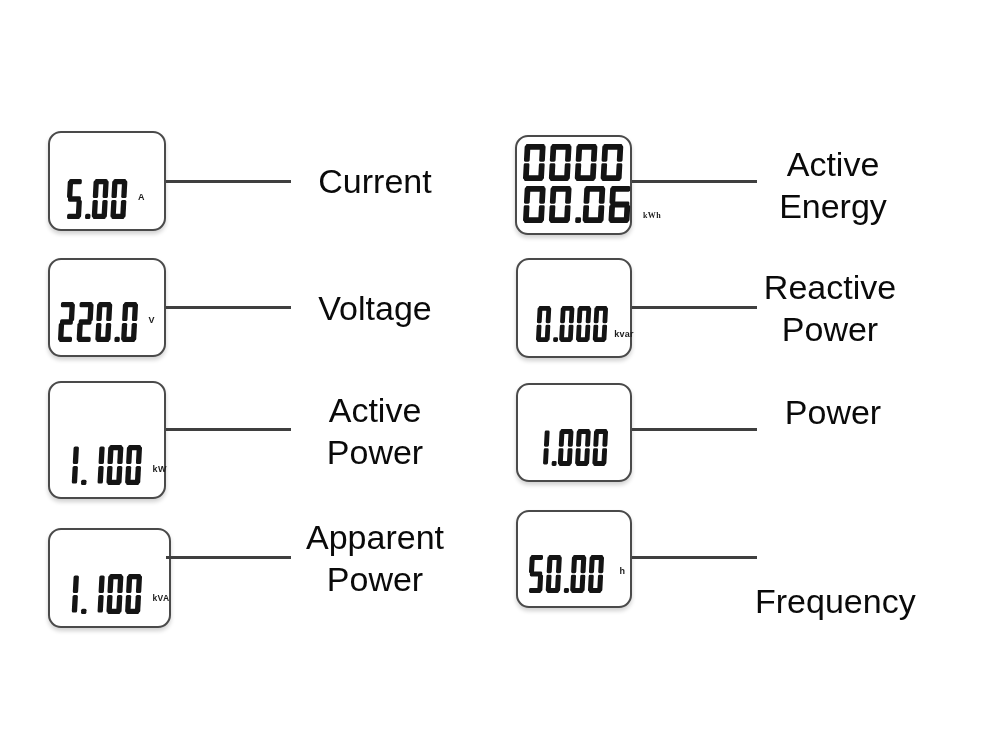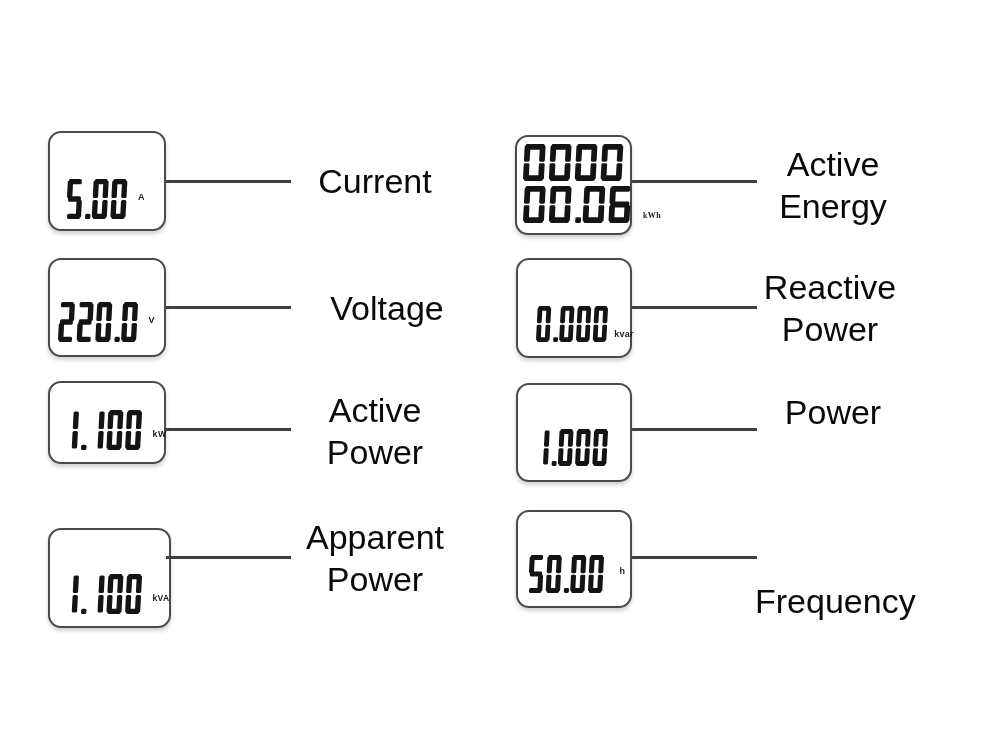--- a/index.html
+++ b/index.html
@@ -104,26 +104,26 @@
                 <rect x="29.30" y="15.60" width="5.80" height="2.40" rx="0.7"></rect>
                 <rect x="28.80" y="9.40" width="2.40" height="7.90" rx="0.7"></rect>
                 <rect x="28.80" y="0.70" width="2.40" height="7.90" rx="0.7"></rect>
               </g>
             </svg></div>
         <span class="unit u-high">V</span>
       </div>
     </div>
   </div>
   <div class="connector" style="left:166px;top:306px;width:125px"></div>
-  <div class="label" style="left:287px;top:287px;width:200px">
+  <div class="label" style="left:275px;top:287px;width:200px">
     <span>Voltage</span>
     <span></span>
   </div>
 
-  <div class="meter" style="left:48px;top:381px;width:118px;height:83px">
+  <div class="meter" style="left:48px;top:381px;width:118px;height:118px">
     <div class="lcd-rows" style="padding:6px 4px 12px 12px">
       <div class="lcd-row">
         <div class="lcd"><svg width="83.6" height="40" viewBox="0 0 37.6 18" xmlns="http://www.w3.org/2000/svg">
               <g fill="#141414">
                 <rect x="4.80" y="0.70" width="2.40" height="7.90" rx="0.7"></rect>
                 <rect x="4.80" y="9.40" width="2.40" height="7.90" rx="0.7"></rect>
                 <rect x="9.00" y="15.60" width="2.40" height="2.40" rx="0.7"></rect>
                 <rect x="16.40" y="0.70" width="2.40" height="7.90" rx="0.7"></rect>
                 <rect x="16.40" y="9.40" width="2.40" height="7.90" rx="0.7"></rect>
                 <rect x="20.90" y="0.00" width="5.80" height="2.40" rx="0.7"></rect>

